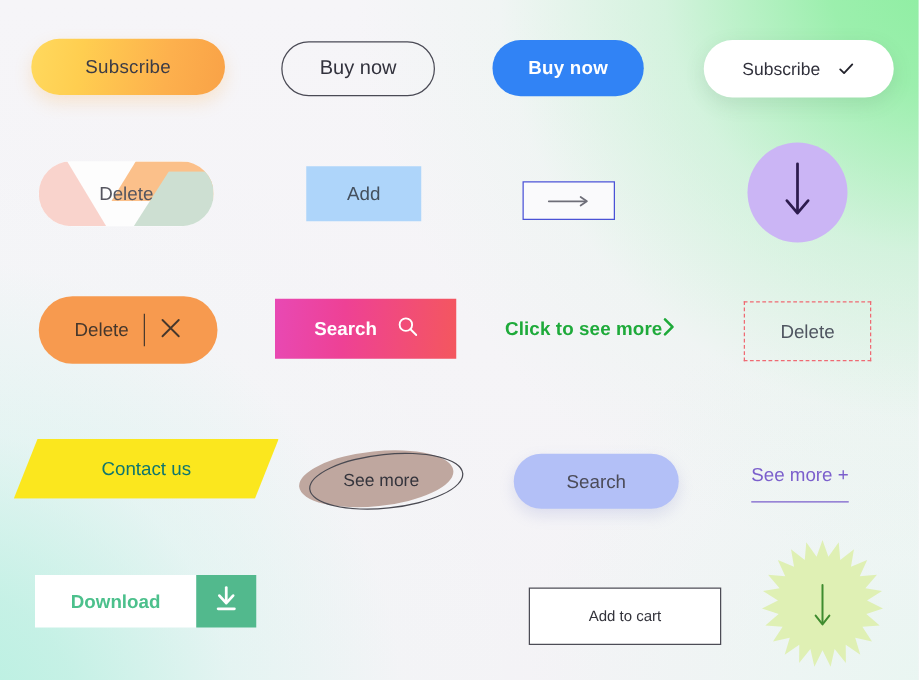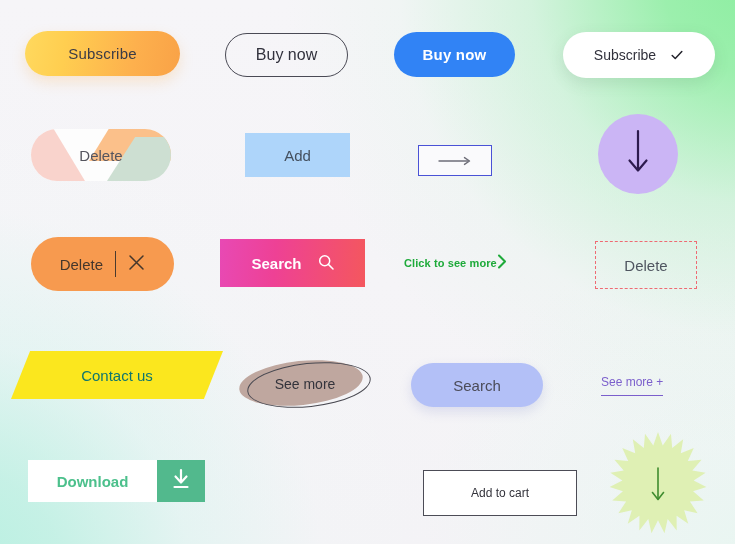--- a/index.html
+++ b/index.html
@@ -57,21 +57,21 @@
   .delete-wedge .w{position:absolute;}
   .w-pink{left:0;top:0;width:54px;height:100%;background:#f9d3cc;
     clip-path:polygon(0 0,42% 0,100% 100%,0 100%);}
   .w-orange{right:0;top:0;width:82px;height:32px;background:#fbc08a;
     clip-path:polygon(24% 0,100% 0,100% 100%,0 100%);}
   .w-green{right:0;bottom:0;width:64px;height:44px;background:#cddfd2;
     clip-path:polygon(44% 0,100% 0,100% 100%,0 100%);}
   .delete-wedge .lbl{position:relative;z-index:3;}
 
   .add-blue{
-    width:105px;height:44px;background:#aed5fa;
+    width:92px;height:44px;background:#aed5fa;
     display:flex;align-items:center;justify-content:center;
     color:#44505e;font-size:15px;
   }
   .arrow-box{
     width:72px;height:29px;border:1.6px solid #4a52d6;background:#fafafc;
     display:flex;align-items:center;justify-content:center;
   }
   .arrow-box svg{display:block;}
   .circle-arrow{
     width:80px;height:80px;border-radius:50%;background:#cbb5f5;
@@ -86,21 +86,21 @@
   }
   .divider-v{width:1.4px;height:26px;background:#4a3b2e;display:block;}
   .search-pink{
     width:145px;height:48px;
     background:linear-gradient(95deg,#e849b4 0%,#ee4195 38%,#f4575e 100%);
     display:flex;align-items:center;justify-content:center;gap:16px;
     color:#fff;font-size:15px;font-weight:bold;
   }
   .click-more{
     display:flex;align-items:center;
-    color:#1eaa3a;font-size:11px;font-weight:bold;letter-spacing:.1px;
+    color:#1eaa3a;font-size:15px;font-weight:bold;letter-spacing:.1px;
   }
   .delete-dashed{
     width:100px;height:46px;border:1.7px dashed #ef6a73;background:transparent;
     display:flex;align-items:center;justify-content:center;
     color:#4f5560;font-size:15px;
   }
 
   
   .contact-par{
     width:212px;height:48px;background:#fbe71e;
@@ -121,22 +121,22 @@
     position:absolute;inset:0;display:flex;align-items:center;justify-content:center;
     color:#34343c;font-size:14px;z-index:4;
   }
   .search-periwinkle{
     width:132px;height:44px;border-radius:22px;background:#b3c0f7;
     display:flex;align-items:center;justify-content:center;
     color:#4b4b58;font-size:15px;
     box-shadow:0 5px 12px rgba(120,130,200,.20);
   }
   .seemore-link{
-    color:#7b5fcc;font-size:12px;
-    border-bottom:1.5px solid #7b5fcc;padding-bottom:6px;
+    color:#7b5fcc;font-size:15px;
+    border-bottom:1.5px solid #7b5fcc;padding-bottom:12px;
     display:inline-block;
   }
 
   
   .download-grp{display:flex;align-items:stretch;height:42px;}
   .download-main{
     width:129px;background:#fff;
     display:flex;align-items:center;justify-content:center;
     color:#4cc08c;font-size:15px;font-weight:bold;
   }

